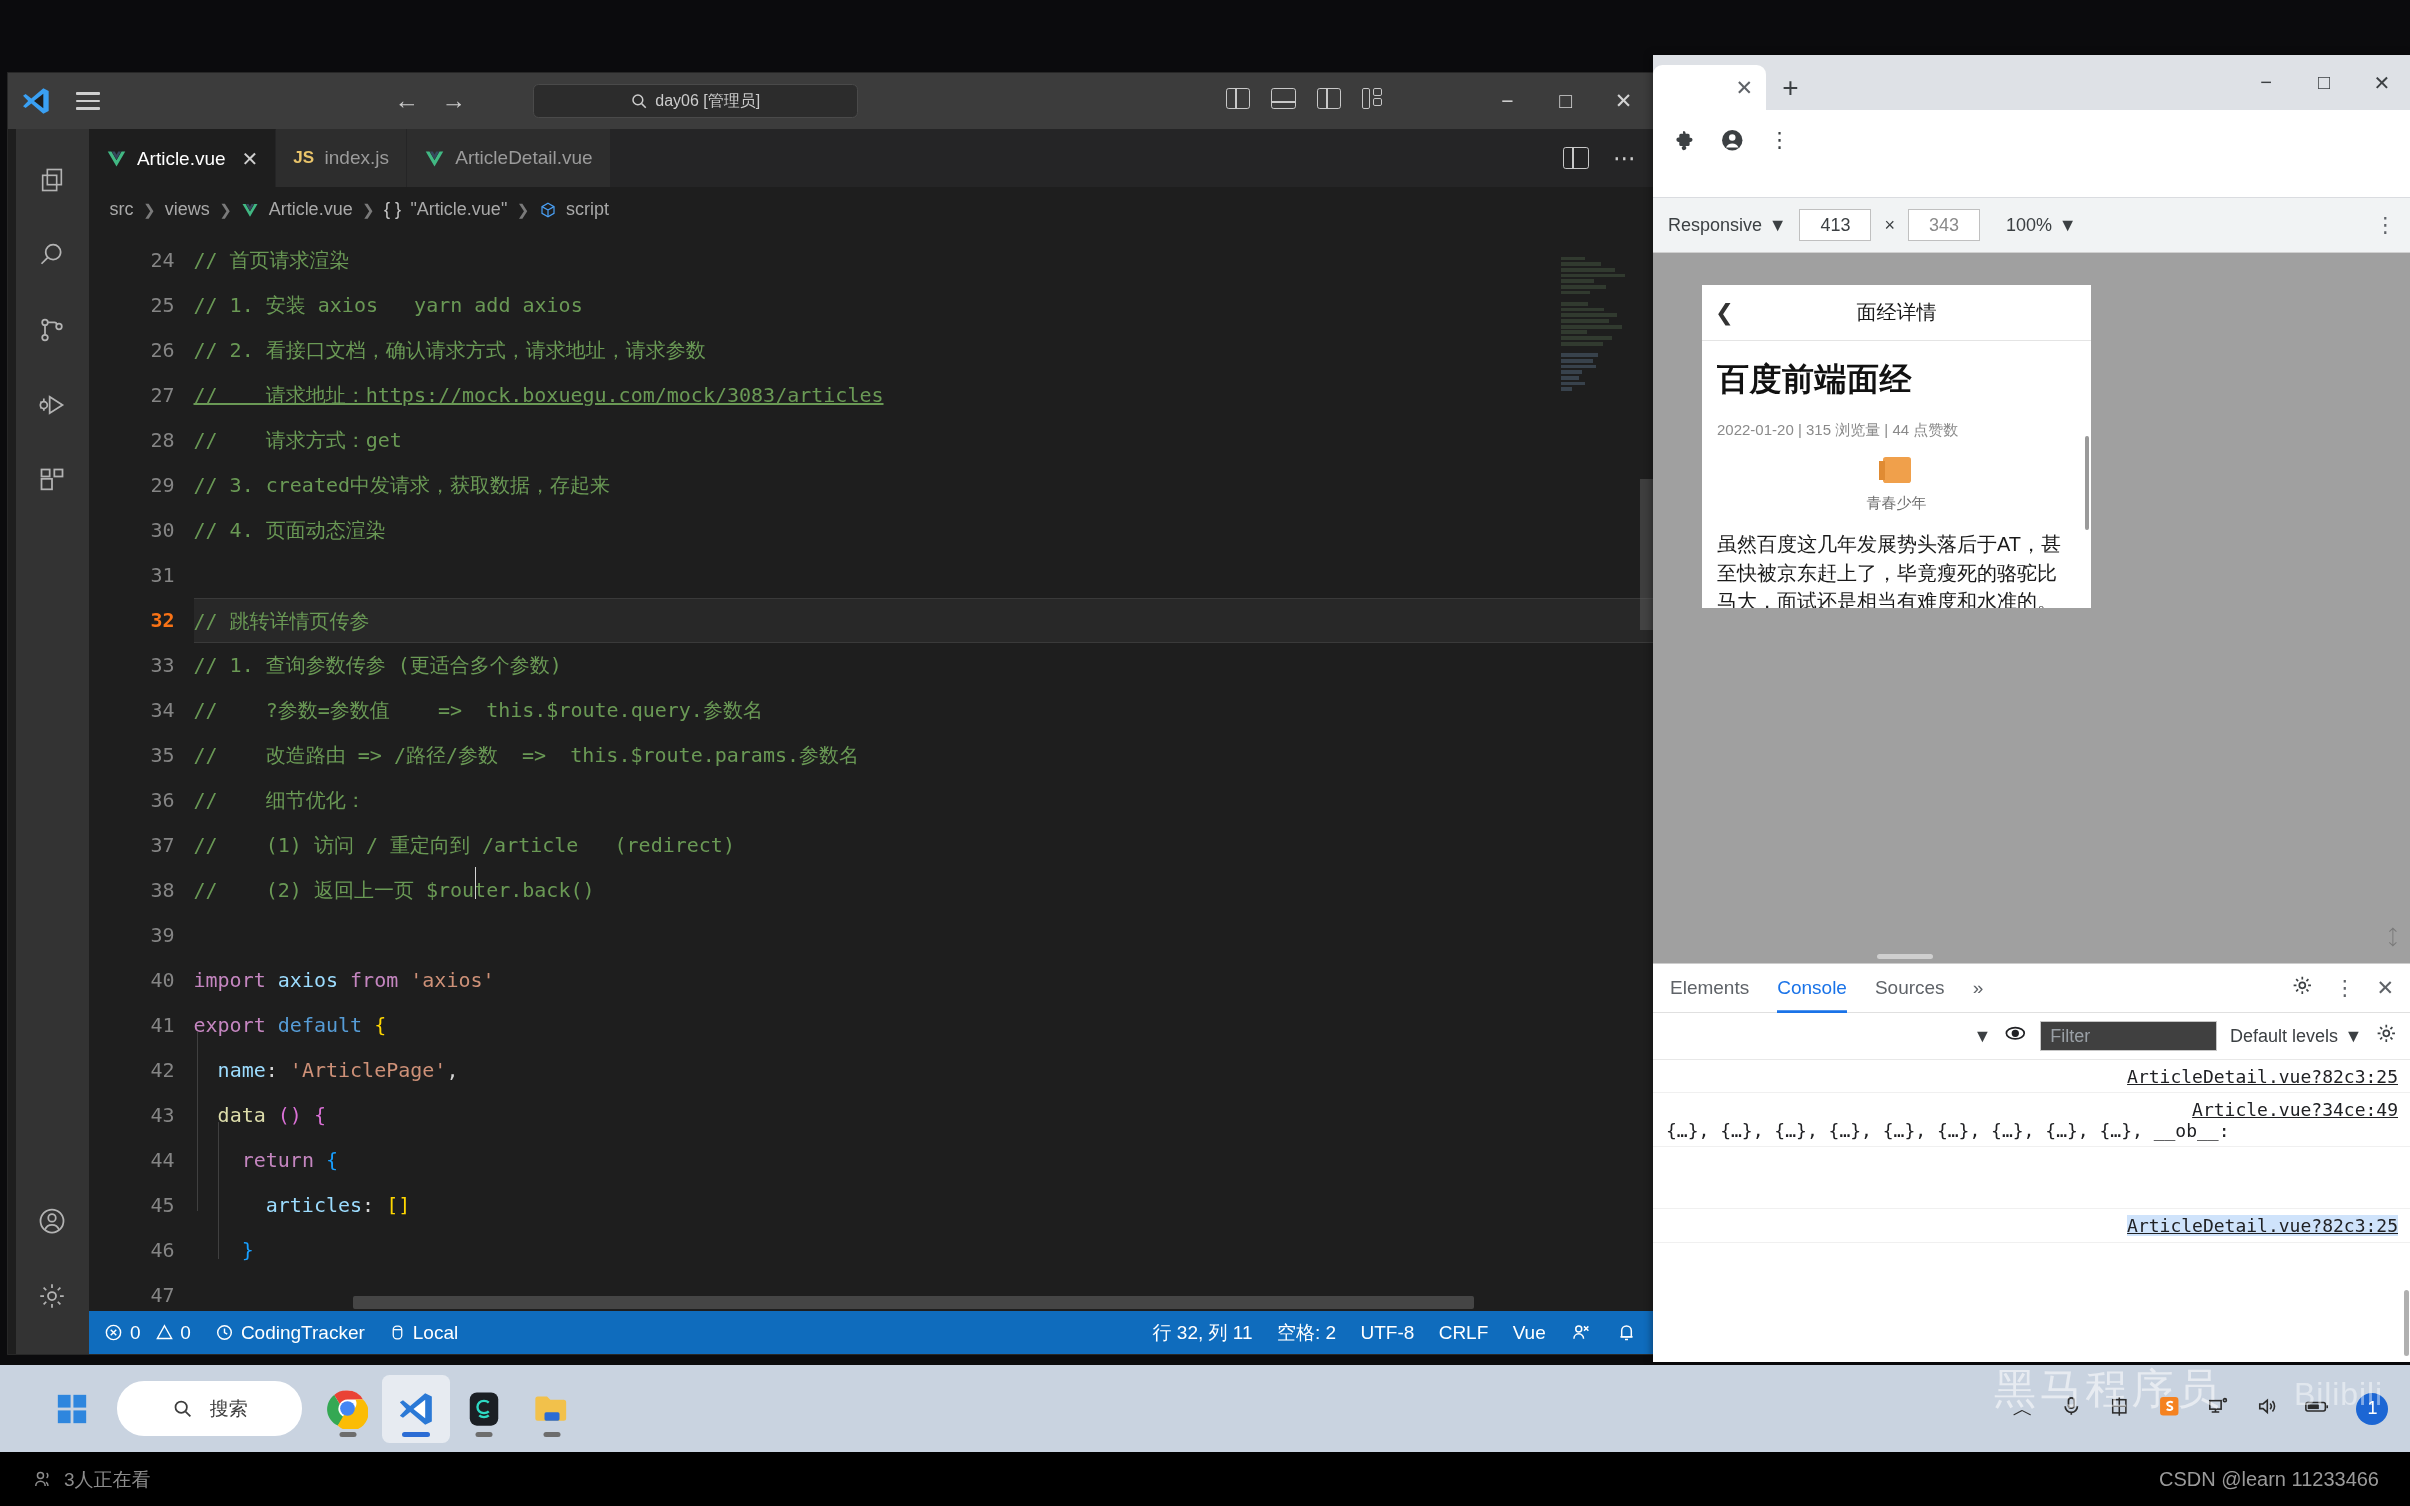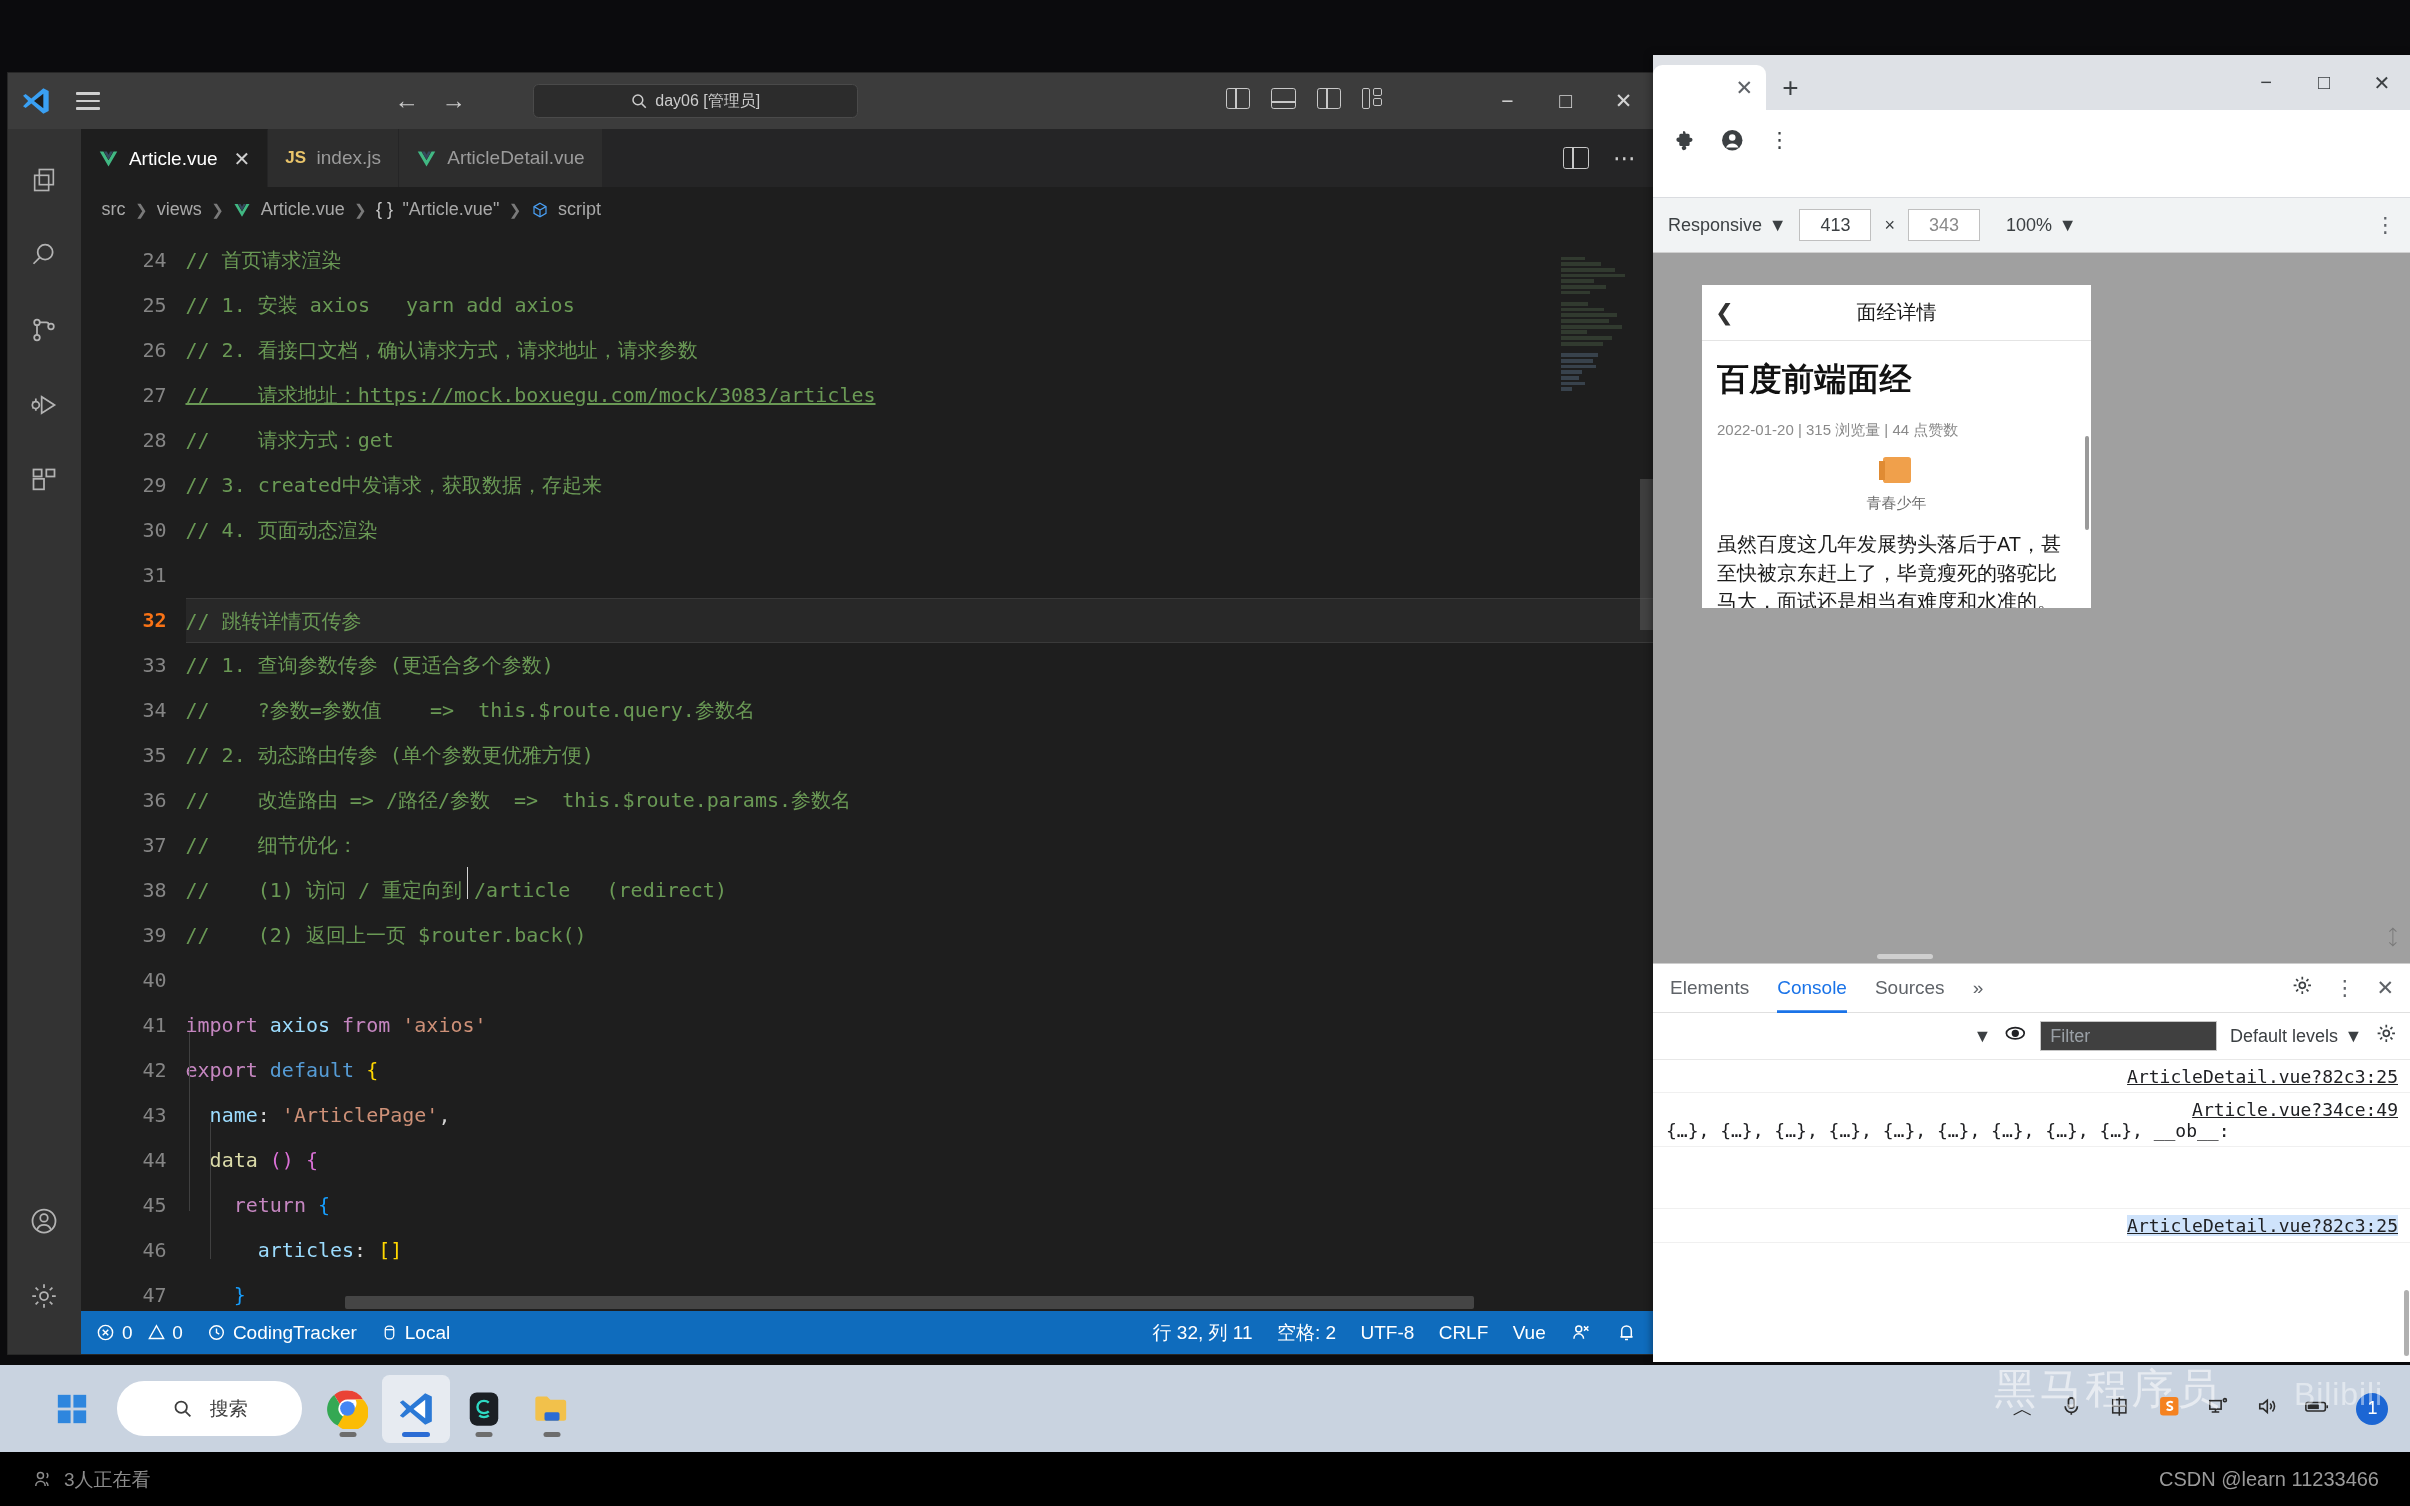--- a/index.html
+++ b/index.html
@@ -44,21 +44,21 @@
   .li.split::after { content:''; position:absolute; left: 8.5px; top:0; bottom:0; width:1.9px; background:#c8c8c8; }
   .li.panel::after { content:''; position:absolute; left:0; right:0; bottom:4.7px; height:1.9px; background:#c8c8c8; }
   .li.splitb::after { content:''; position:absolute; left: 8.5px; top:0; bottom:0; width:1.9px; background:#c8c8c8; }
   .li.grid { border:none; display:flex; gap:3.8px; }
   .li.grid b { display:block; width:7.5px; height:21px; border:1.9px solid #c8c8c8; border-radius:1.9px; }
   .li.grid i { display:flex; flex-direction:column; gap:2.8px; }
   .li.grid i u { display:block; width:8.5px; height:7.5px; border:1.9px solid #c8c8c8; border-radius:1.9px; }
   .vs-wincontrols { position:absolute; right: 0; top: 0; height: 56px; display:flex; align-items:center; }
   .wc { width: 58px; height: 56px; display:flex; align-items:center; justify-content:center; color:#d4d4d4; font-size:21px; }
 
-  .vs-body { flex: 1; display: flex; min-height: 0; }
+  .vs-body { flex: 1; display: flex; min-height: 0; margin-left: 8px; }
   .vs-activitybar {
     width: 73px; background: #333333; display: flex; flex-direction: column;
     align-items: center; padding-top: 13px; flex: 0 0 73px;
   }
   .ab-icon { width: 73px; height: 75px; display:flex; align-items:center; justify-content:center; opacity:.82; }
   .ab-spacer { flex: 1; }
 
   .vs-editorarea { flex: 1; display: flex; flex-direction: column; min-width: 0; background:#1e1e1e; }
   .vs-tabs { height: 58px; background:#252526; display:flex; align-items:stretch; position:relative; flex:0 0 58px; }
   .tab {
@@ -397,21 +397,20 @@
               <div class="cl cmt">// 1. 安装 axios   yarn add axios</div>
               <div class="cl cmt">// 2. 看接口文档，确认请求方式，请求地址，请求参数</div>
               <div class="cl cmt link-u">//    请求地址：https://mock.boxuegu.com/mock/3083/articles</div>
               <div class="cl cmt">//    请求方式：get</div>
               <div class="cl cmt">// 3. created中发请求，获取数据，存起来</div>
               <div class="cl cmt">// 4. 页面动态渲染</div>
               <div class="cl"></div>
               <div class="cl cmt highlight">// 跳转详情页传参</div>
               <div class="cl cmt">// 1. 查询参数传参 (更适合多个参数)</div>
               <div class="cl cmt">//    ?参数=参数值    =&gt;  this.$route.query.参数名</div>
-              <div class="cl cmt">// 2. 动态路由传参 (单个参数更优雅方便)</div>
               <div class="cl cmt">//    改造路由 =&gt; /路径/参数  =&gt;  this.$route.params.参数名</div>
               <div class="cl cmt">//    细节优化：</div>
               <div class="cl cmt">//    (1) 访问 / 重定向到 /article   (redirect)</div>
               <div class="cl cmt">//    (2) 返回上一页 $router.back()</div>
               <div class="cl"></div>
               <div class="cl"><span class="kw">import</span> <span class="prop">axios</span> <span class="kw">from</span> <span class="str">'axios'</span></div>
               <div class="cl"><span class="kw">export</span> <span class="kw2">default</span> <span class="br1">{</span></div>
               <div class="cl">  <span class="prop">name</span>: <span class="str">'ArticlePage'</span>,</div>
               <div class="cl">  <span class="fn">data</span> <span class="br2">()</span> <span class="br2">{</span></div>
               <div class="cl">    <span class="kw">return</span> <span class="br3">{</span></div>

